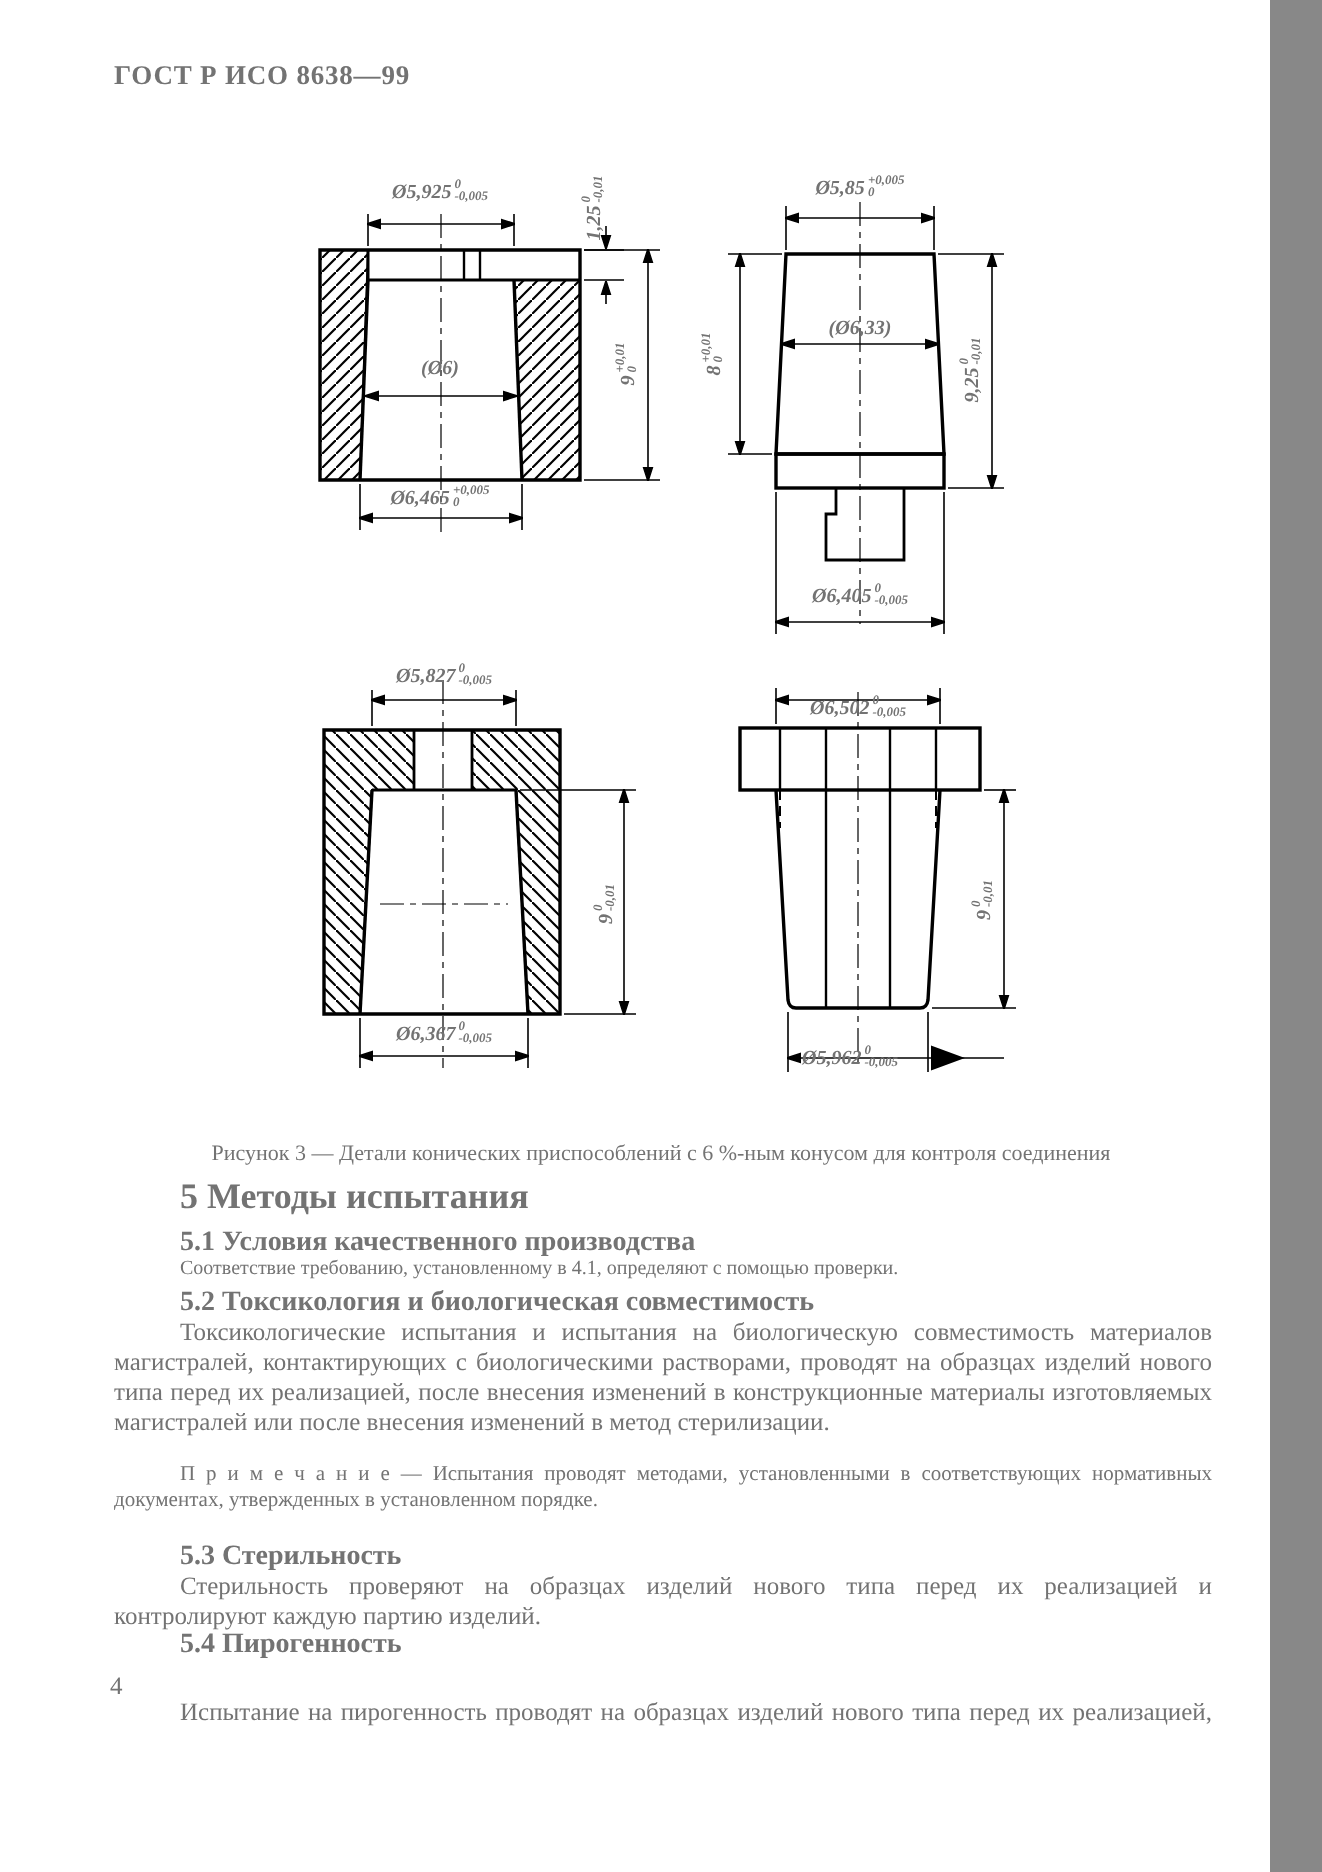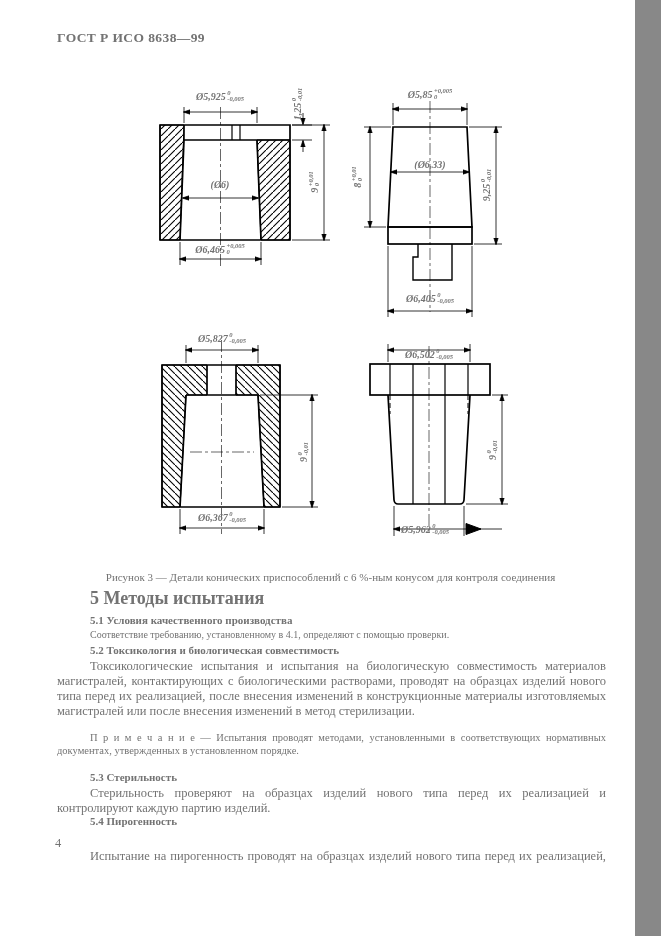--- a/index.html
+++ b/index.html
@@ -15,21 +15,21 @@
           font:italic bold 10px "Liberation Serif",serif;white-space:nowrap;}
   .dimlab .tol{display:inline-flex;flex-direction:column;justify-content:center;
                font-size:6.5px;line-height:6px;margin-left:1.5px;}
   .dimlab .tol i{font-style:italic;display:block;}
   .rot{transform:rotate(-90deg);}
 
   
   .caption{position:absolute;left:0;top:535px;width:661px;text-align:center;
            font-size:11px;line-height:13.5px;margin-top:36px;}
   .sect-title{position:absolute;left:90px;top:588px;font-size:18px;font-weight:bold;}
-  .sub{position:absolute;left:90px;font-size:11px;font-weight:bold;white-space:nowrap;text-align:center;}
+  .sub{position:absolute;left:90px;font-size:14px;font-weight:bold;white-space:nowrap;text-align:center;}
   .bodyline{position:absolute;left:90px;font-size:10px;white-space:nowrap;}
   .para{position:absolute;left:57px;width:549px;font-size:12.5px;line-height:15px;
         text-align:justify;text-indent:33px;}
   .para.small{font-size:10.5px;line-height:13px;}
   .force-last{text-align-last:justify;margin-top:19px;}
   svg line,svg path,svg rect{stroke:#000;}
 </style>
 </head>
 <body>
 

